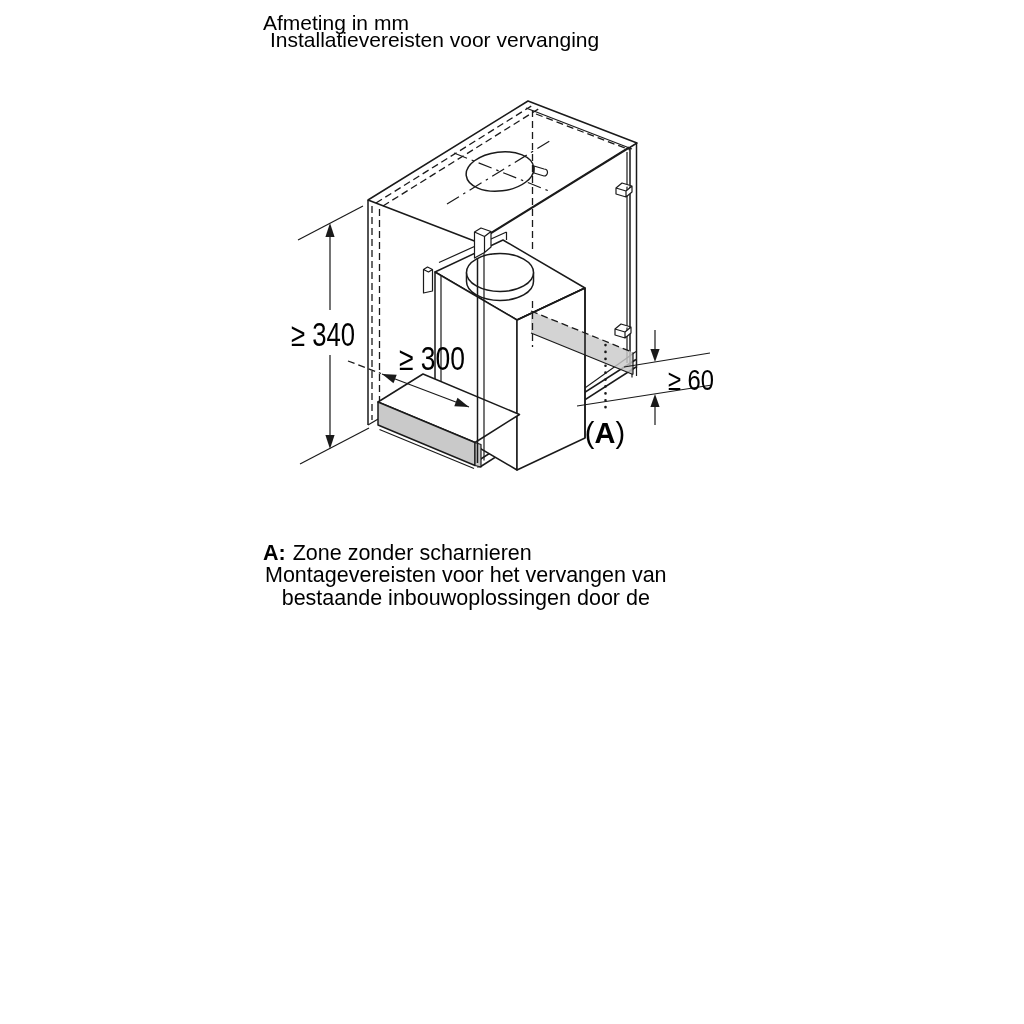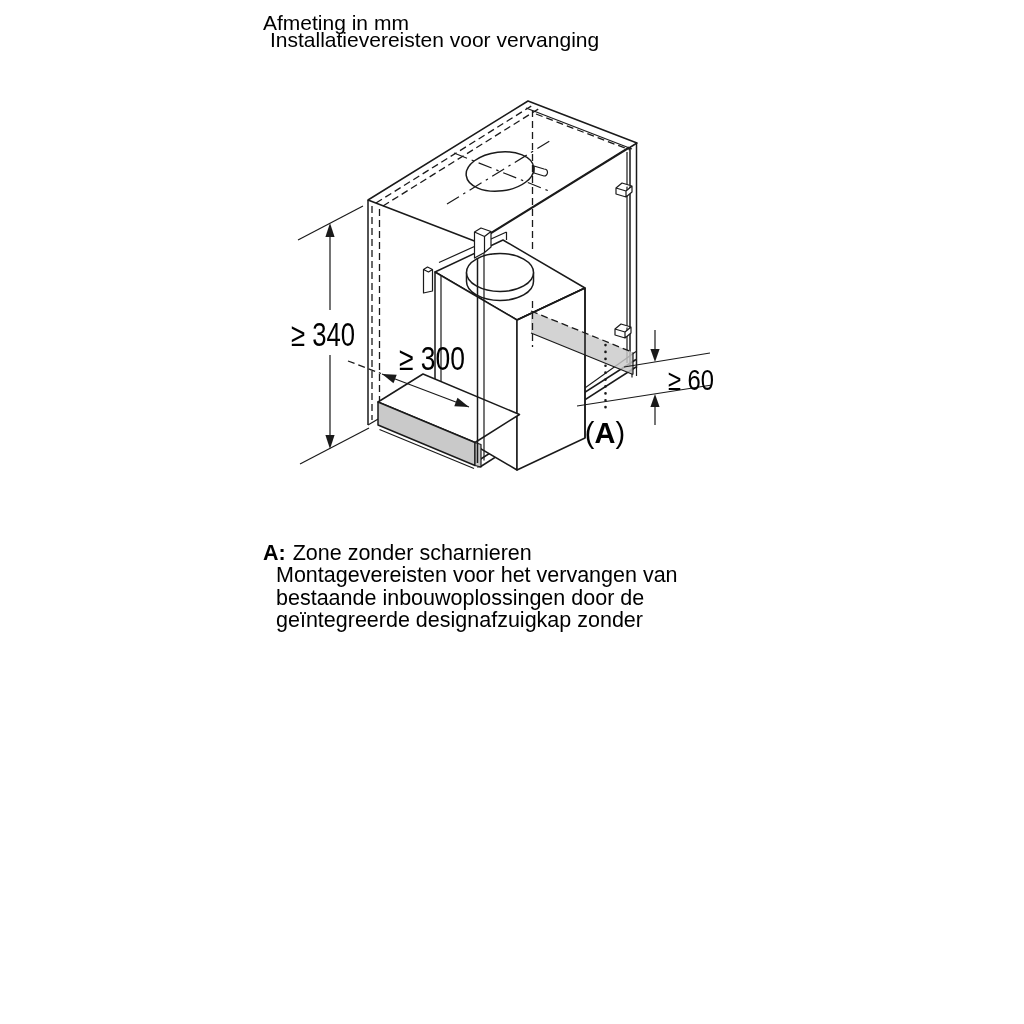--- a/index.html
+++ b/index.html
@@ -3,21 +3,21 @@
 <meta charset="utf-8">
 <title></title>
 <style>
   html,body{margin:0;padding:0;background:#fff;}
   body{width:1024px;height:1024px;position:relative;font-family:"Liberation Sans",sans-serif;color:#000;overflow:hidden;}
   .txt{position:absolute;white-space:nowrap;}
   .note{left:263px;top:5px;font-size:21px;line-height:23px;margin-top:6px;}
   .title{left:270px;top:28px;font-size:21px;line-height:23px;font-weight:normal;}
   .legend{left:263px;top:542px;font-size:21.5px;line-height:23px;}
   .legend .key{font-weight:bold;margin-right:7px;}
-  .para{left:276px;top:564px;font-size:21.5px;line-height:22.6px;}
+  .para{left:265px;top:564px;font-size:21.5px;line-height:22.6px;text-align:center;}
   svg{position:absolute;left:0;top:0;}
   svg *{vector-effect:non-scaling-stroke;}
   .ln{stroke:#1a1a1a;stroke-width:1.5;fill:none;stroke-linejoin:round;}
   .thin{stroke-width:1.2;}
   .dash{stroke-dasharray:7 4;stroke-width:1.3;}
   .cdash{stroke-dasharray:14 5 2.5 5;stroke-width:1.2;}
   .fillw{fill:#ffffff;}
   .fillg{fill:#c9c9c9;}
   .arrow{fill:#1a1a1a;stroke:none;}
   .dimtxt{font-family:"Liberation Sans",sans-serif;font-size:33px;fill:#000;stroke:none;}
@@ -143,14 +143,13 @@
 <div class="txt note">Afmeting in mm</div>
 <div class="txt title">Installatievereisten voor vervanging</div>
 
 <div class="txt legend">
   <span class="key">A:</span><span>Zone zonder scharnieren</span>
 </div>
 
 <div class="txt para">
   <div>Montagevereisten voor het vervangen van</div>
   <div>bestaande inbouwoplossingen door de</div>
-  <div>geïntegreerde designafzuigkap zonder</div>
 </div>
 
 </body></html>

